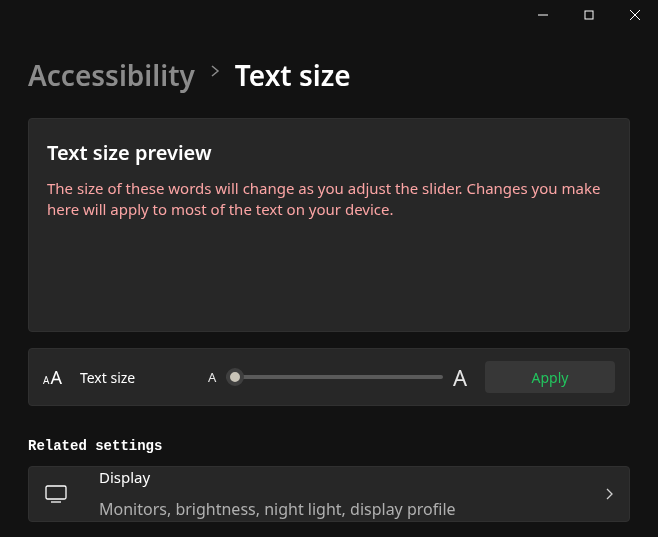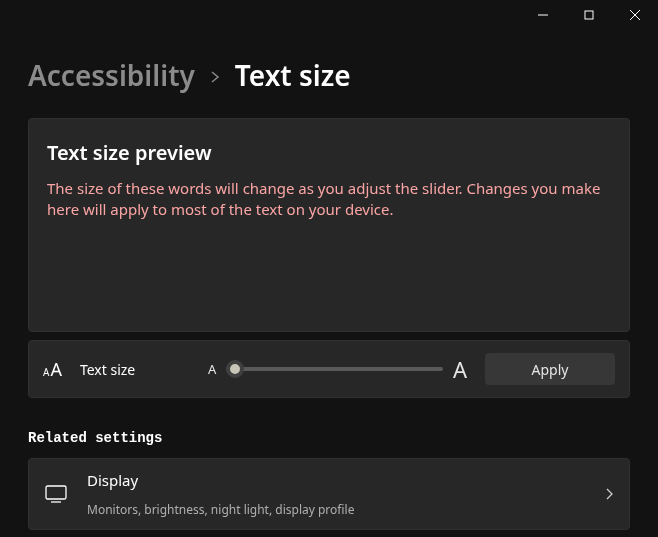--- a/index.html
+++ b/index.html
@@ -26,21 +26,20 @@
     display: flex;
     align-items: center;
     justify-content: center;
     color: #ffffff;
   }
   .content {
     padding: 0 28px;
   }
   .breadcrumb {
     display: flex;
-    align-items: center;
     gap: 15px;
     margin-top: 24px;
     margin-bottom: 24px;
   }
   .crumb-parent {
     font-size: 28px;
     font-weight: 600;
     color: #8b8b8b;
   }
   .crumb-sep {
@@ -54,21 +53,21 @@
     color: #ffffff;
   }
   .card {
     background: #272727;
     border: 1px solid #303030;
     border-radius: 4px;
   }
   .preview-card {
     padding: 20px 18px;
     height: 214px;
-    margin-bottom: 8px;
+    margin-bottom: 16px;
   }
   .preview-title {
     font-size: 20px;
     font-weight: 600;
     margin-bottom: 12px;
   }
   .preview-body {
     font-size: 15px;
     line-height: 1.4;
     color: #fca5a5;
@@ -120,51 +119,51 @@
     border-radius: 50%;
     background: #c9c4b8;
     border: 4px solid #3f3f3f;
   }
   .apply-btn {
     width: 130px;
     height: 32px;
     background: #373737;
     border: none;
     border-radius: 4px;
-    color: #e5e5e5;
+    color: #22c55e;
     font-size: 14px;
     font-family: inherit;
   }
   .related-title {
     font-size: 14px;
     font-weight: 600;
     margin-bottom: 12px;
     font-family: Liberation Mono, monospace;
   }
   .related-card {
-    height: 72px;
+    height: 56px;
     display: flex;
     align-items: center;
     padding: 0 16px;
-    gap: 20px;
+    gap: 32px;
   }
   .monitor-icon {
     width: 22px;
     height: 18px;
     flex-shrink: 0;
   }
   .related-text {
     flex: 1;
   }
   .related-main {
     font-size: 15px;
     line-height: 1.2;
   }
   .related-sub {
-    font-size: 12px;
+    font-size: 16px;
     color: #b0b0b0;
     margin-top: 12px;
   }
   .chev-right {
     color: #cfcfcf;
     font-size: 14px;
   }
 </style>
 </head>
 <body>

